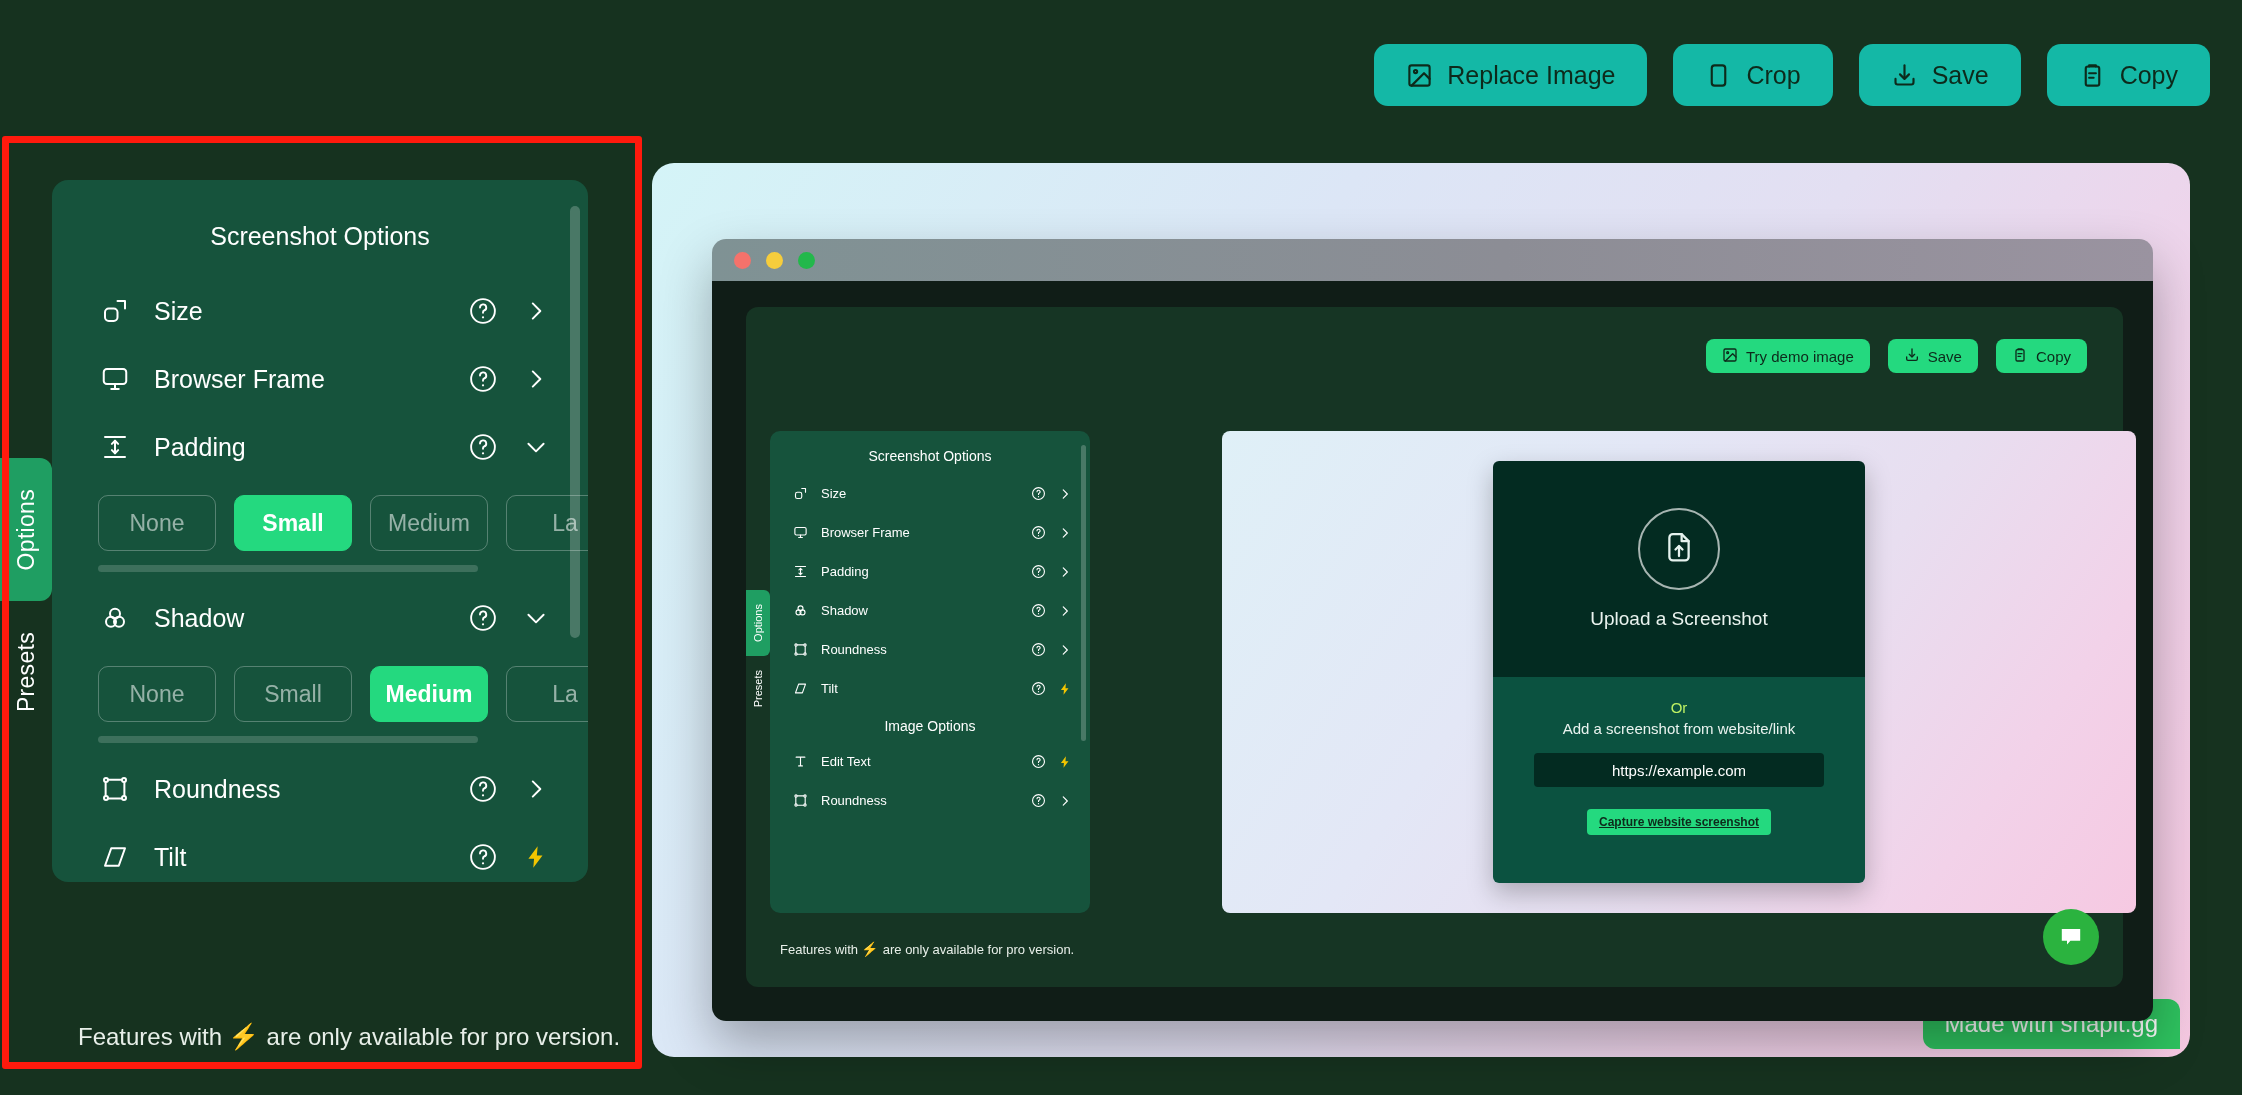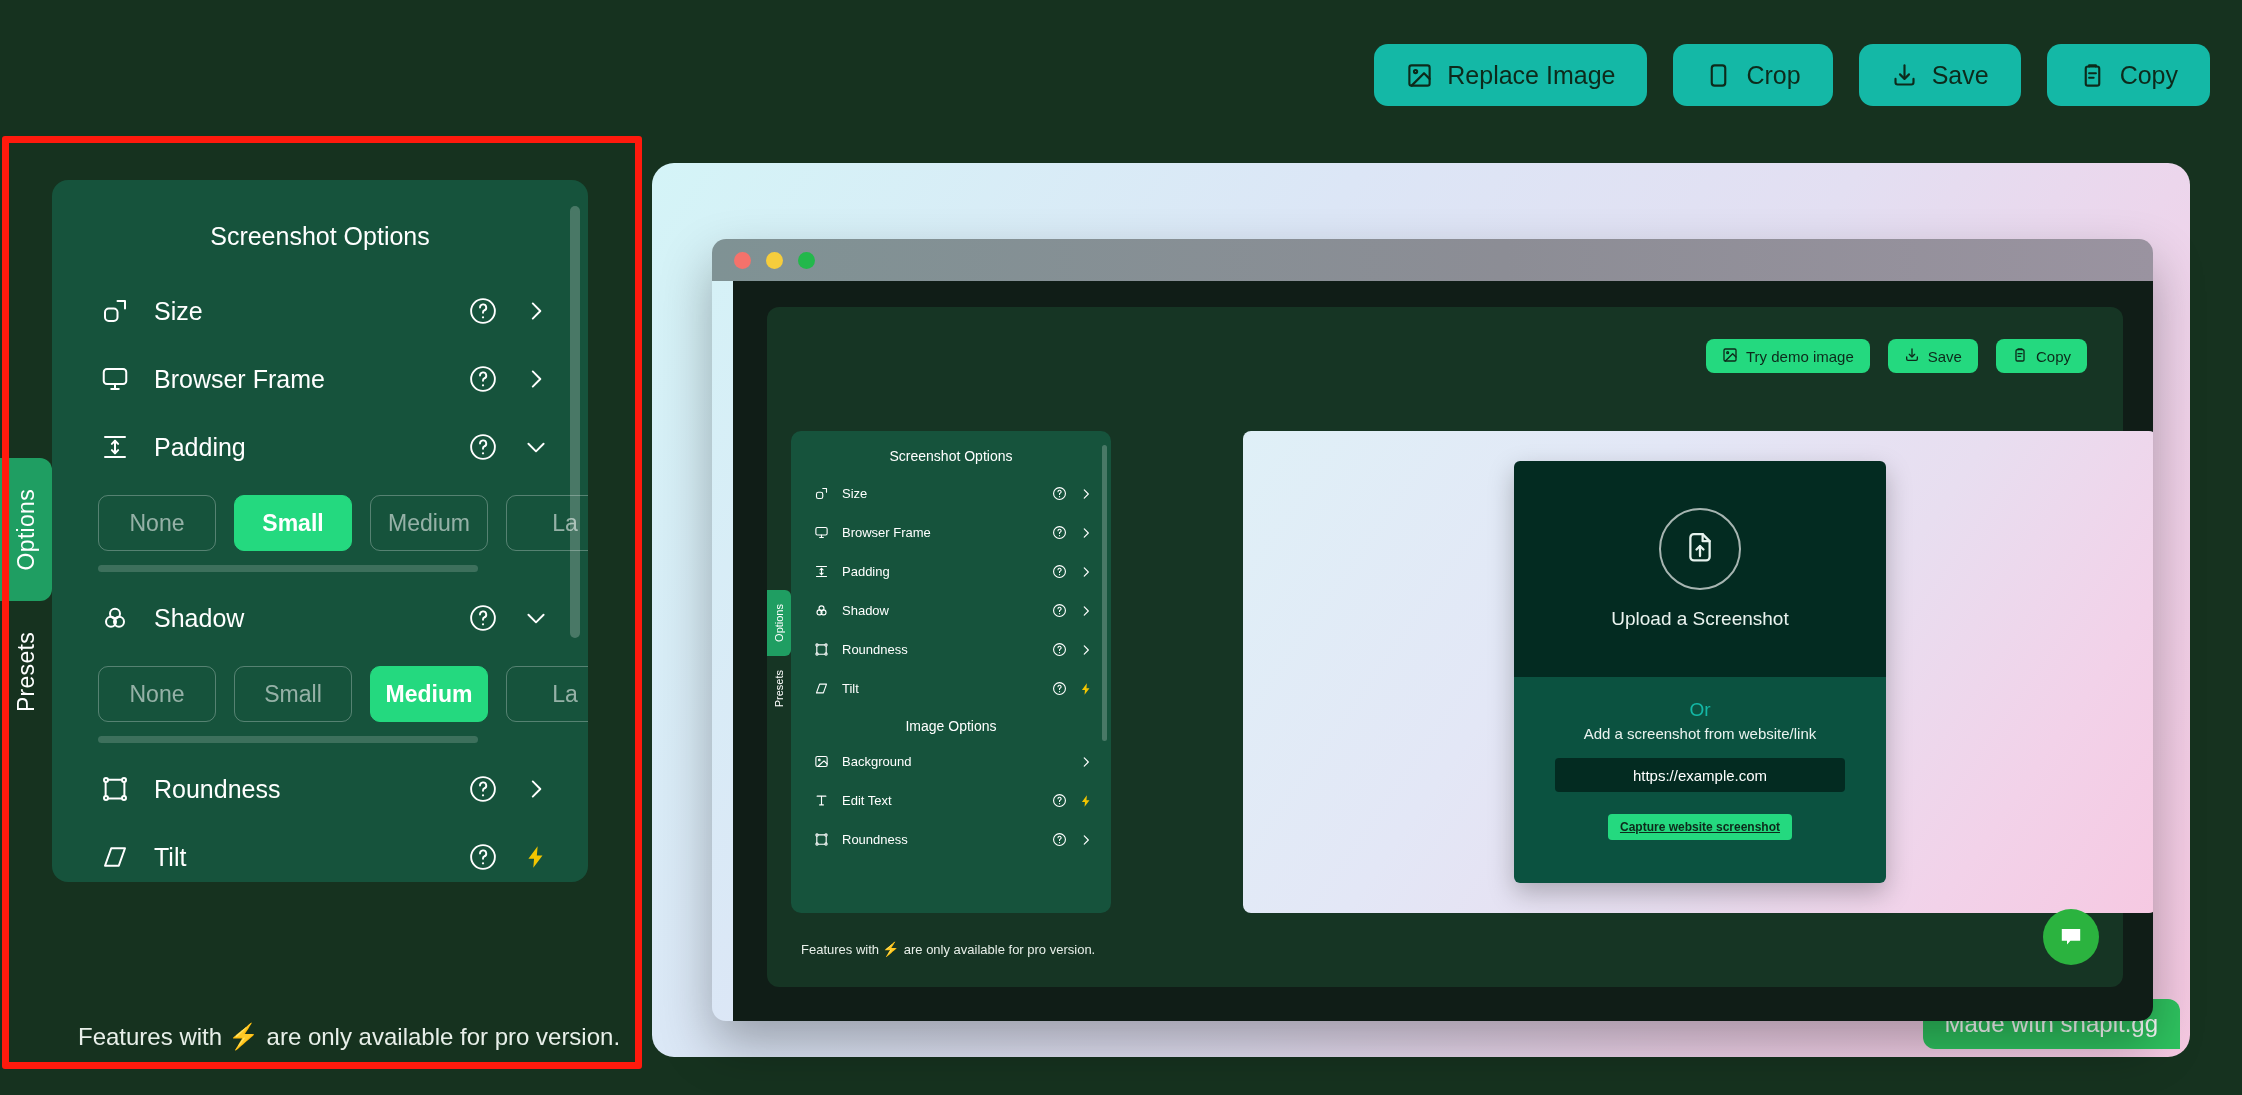--- a/index.html
+++ b/index.html
@@ -133,21 +133,21 @@
   }
   .browser-bar {
     height: 42px;
     background: linear-gradient(90deg, #7f9294 0%, #8c8d95 55%, #9a93a0 100%);
     display: flex; align-items: center; padding-left: 22px; gap: 15px;
   }
   .dot { width: 17px; height: 17px; border-radius: 50%; }
   .dot.r { background: #f4726b; }
   .dot.y { background: #f6cd3c; }
   .dot.g { background: #23b84b; }
-  .browser-body { height: 740px; background: #101d17; padding: 26px 30px 3px 34px; margin-left: 21px; }
+  .browser-body { height: 740px; background: #101d17; padding: 26px 30px 3px 34px; }
 
   .inner-app {
     position: relative;
     width: 100%; height: 680px;
     background: #163524; border-radius: 12px;
   }
   .inner-toolbar {
     position: absolute; top: 32px; right: 36px;
     display: flex; gap: 18px;
   }
@@ -192,21 +192,21 @@
     box-shadow: 0 10px 26px rgba(0,0,0,.25);
   }
   .upload-top {
     height: 216px; background:#032b21;
     display:flex; flex-direction:column; align-items:center; justify-content:center; gap: 18px;
   }
   .upload-circle { width: 82px; height: 82px; border-radius:50%; border: 2px solid rgba(255,255,255,.65);
                    display:flex; align-items:center; justify-content:center; }
   .upload-top-label { color:#eaf3ef; font-size:19px; }
   .upload-bot { height: 206px; background:#0b5240; display:flex; flex-direction:column; align-items:center; padding-top: 22px; }
-  .or { color:#14b8a6; font-size:19px; }
+  .or { color:#bef264; font-size:15px; }
   .addl { color:#eaf3ef; font-size:15px; margin-top: 4px; }
   .url-field {
     margin-top: 16px; width: 290px; height: 34px; border-radius:4px;
     background:#032b21; color:#fff; font-size:15px;
     display:flex; align-items:center; justify-content:center; cursor:text;
   }
   .cap-btn {
     margin-top: 22px; background:#24d97f; color:#0d2a1b; border:none;
     border-radius:4px; height: 26px; padding: 0 12px;
     font-size: 12px; font-weight:600; cursor:pointer;
@@ -635,35 +635,20 @@
                 </svg></span>
             <span class="ichev">
                 <svg width="14" height="14" viewBox="0 0 24 24" fill="#f2c500">
                   <path d="M13.5 2L5 13.5h5.2L9.5 22 18 10.5h-5.2z"></path>
                 </svg>
               </span>
           </div>
 
           <div class="inner-panel-title" style="padding:10px 0 8px;">Image Options</div>
 
-          <div class="irow">
-            <span class="iico">
-                <svg width="15" height="15" viewBox="0 0 24 24" fill="none" stroke="#fff" stroke-width="1.8" stroke-linecap="round" stroke-linejoin="round">
-                  <rect x="3" y="4" width="18" height="16" rx="2.5"></rect>
-                  <circle cx="8.5" cy="9.5" r="1.3"></circle>
-                  <path d="M21 16l-5-5L6 20"></path>
-                </svg>
-              </span>
-            <span class="ilab">Background</span>
-            <span class="ichev">
-                <svg width="14" height="14" viewBox="0 0 24 24" fill="none" stroke="#fff" stroke-width="2" stroke-linecap="round" stroke-linejoin="round">
-                  <path d="M9 5l7 7-7 7"></path>
-                </svg>
-              </span>
-          </div>
 
           <div class="irow">
             <span class="iico">
                 <svg width="15" height="15" viewBox="0 0 24 24" fill="none" stroke="#fff" stroke-width="1.8" stroke-linecap="round">
                   <path d="M5 5h14M12 5v14M9 19h6"></path>
                 </svg>
               </span>
             <span class="ilab">Edit Text</span>
             <span class="ihelp"><svg width="15" height="15" viewBox="0 0 24 24" fill="none" stroke="#fff" stroke-width="1.8">
                   <circle cx="12" cy="12" r="9.5"></circle>

